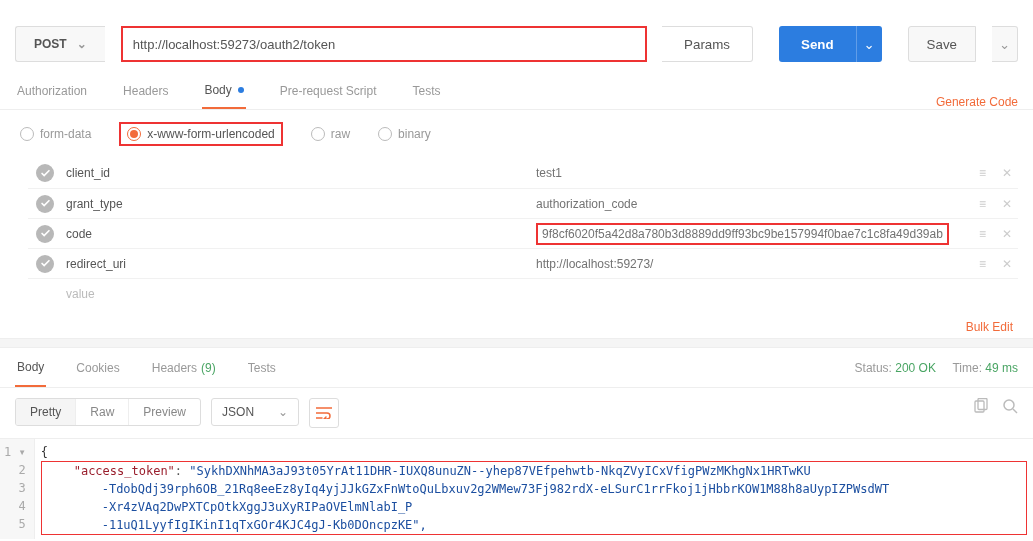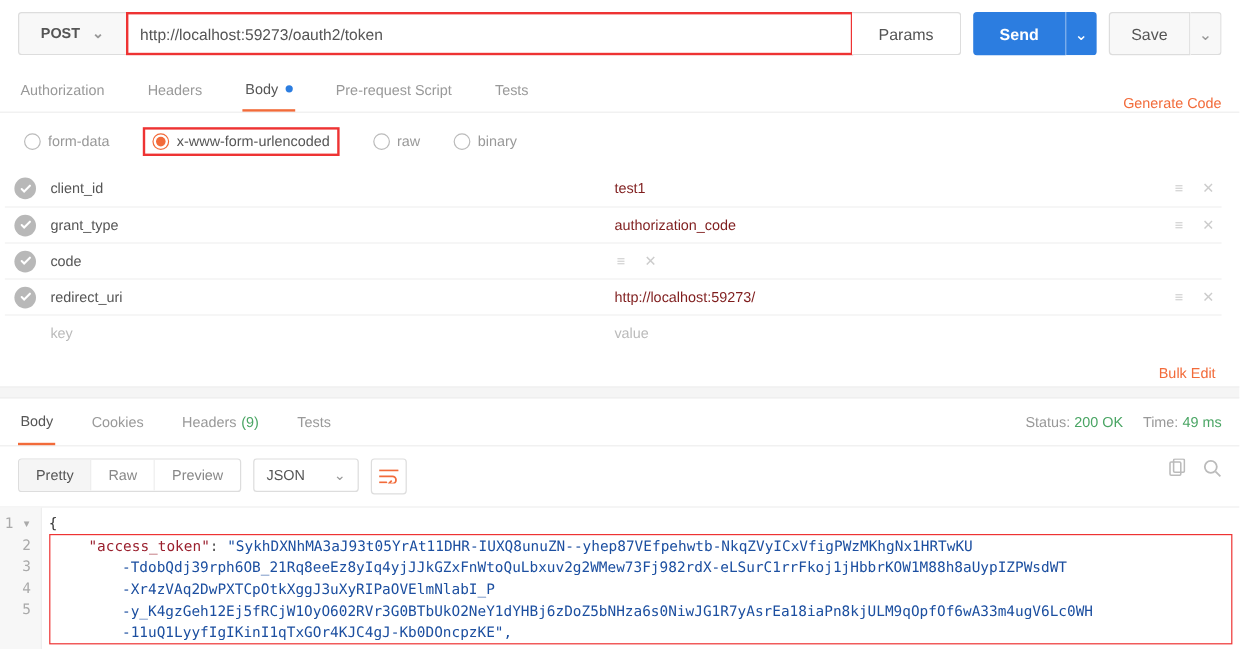--- a/index.html
+++ b/index.html
@@ -7,21 +7,22 @@
     font-family: -apple-system, BlinkMacSystemFont, "Segoe UI", Helvetica, Arial, sans-serif;
     font-size: 12px;
     color: #555;
     background: #fff;
     width: 1033px;
   }
   .top-bar {
     display: flex;
     align-items: center;
     padding: 10px 15px;
-    gap: 0;
+    gap: 16px;
+    margin-top: 16px;
   }
   .method-select {
     display: flex;
     align-items: center;
     background: #f8f8f8;
     border: 1px solid #ddd;
     border-right: none;
     border-radius: 3px 0 0 3px;
     padding: 0 18px;
     font-weight: 600;
@@ -111,30 +112,30 @@
     padding: 12px 20px;
     gap: 28px;
   }
   .radio-opt { display:flex;align-items:center;gap:6px;color:#999;cursor:pointer;}
   .radio-circle{
     width:14px;height:14px;border:1px solid #bbb;border-radius:50%;display:flex;align-items:center;justify-content:center;
   }
   .radio-circle.sel{border-color:#f26b3a;}
   .radio-circle.sel::after{content:"";width:8px;height:8px;background:#f26b3a;border-radius:50%;}
   .radio-highlight{ border:2px solid #e33; padding:3px 6px;}
-  .params-table { padding: 0 15px 6px 4px; }
+  .params-table { padding: 0 15px 6px 28px; }
   .prow { display:flex;align-items:center;height:30px;border-top:1px solid #f1f1f1; }
   .prow:first-child{border-top:none;}
   .check{
     width:18px;height:18px;border-radius:50%;background:#b8b8b8;color:#fff;
     display:flex;align-items:center;justify-content:center;margin:0 8px;flex-shrink:0;
   }
   .check svg{width:11px;height:11px;}
   .kcell{ flex:0 0 470px; padding-left:4px; color:#555;}
-  .vcell{ flex:1; padding-left:4px; color:#7f1d1d; overflow:hidden;text-overflow:ellipsis;white-space:nowrap;}
+  .vcell{ flex:1; padding-left:4px; color:#737373; overflow:hidden;text-overflow:ellipsis;white-space:nowrap;}
   .vbox{ border:2px solid #e33; padding:2px 4px;display:inline-block;white-space:nowrap;}
   .ph{ color:#bbb;}
   .row-actions{ display:flex;gap:16px;padding:0 6px;color:#ccc;}
   .row-actions span{cursor:pointer;}
   .bulk-edit{ text-align:right;color:#f26b3a;padding:6px 20px 0 0;cursor:pointer;}
   .divider-strong{height:10px;background:#f5f5f5;border-top:1px solid #eee;border-bottom:1px solid #eee;margin-top:4px;}
   .resp-tabs{
     display:flex;align-items:center;padding:0 15px;height:40px;border-bottom:1px solid #eee;
   }
   .rtab{margin-right:28px;color:#999;cursor:pointer;height:100%;display:flex;align-items:center;padding:0 2px;}
@@ -248,41 +249,41 @@
         <span>✕</span>
       </div>
     </div>
     <div class="prow">
       <span class="check">
         <svg viewBox="0 0 16 16">
           <path d="M3 8l3 3 7-7" stroke="#fff" stroke-width="2.5" fill="none" stroke-linecap="round"></path>
         </svg>
       </span>
     <div class="kcell">code</div>
+    <div class="vcell"><span class="vbox">9f8cf6020f5a42d8a780b3d8889dd9ff93bc9be157994f0bae7c1c8fa49d39ab</span></div>
     <div class="row-actions">
         <span>≡</span>
         <span>✕</span>
       </div>
     </div>
     <div class="prow">
       <span class="check">
         <svg viewBox="0 0 16 16">
           <path d="M3 8l3 3 7-7" stroke="#fff" stroke-width="2.5" fill="none" stroke-linecap="round"></path>
         </svg>
       </span>
     <div class="kcell">redirect_uri</div>
     <div class="vcell">http://localhost:59273/</div>
     <div class="row-actions">
         <span>≡</span>
         <span>✕</span>
       </div>
     </div>
     <div class="prow">
       <span style="width:34px"></span>
-  <div class="kcell ph">key</div>
   <div class="vcell ph">value</div>
   <div class="row-actions" style="visibility:hidden">
         <span>≡</span>
         <span>✕</span>
       </div>
     </div>
   </div>
 <div class="bulk-edit">Bulk Edit</div>
 
 <div class="divider-strong"></div>
@@ -342,18 +343,17 @@
     <div class="f1">3</div>
     <div class="f1">4</div>
     <div class="f1">5</div>
   </div>
   <div class="code">
     <div><span class="brace">{</span></div>
     <span class="code-box">
       <span class="indent1"><span class="key">"access_token"</span>: <span class="str" id="tok0">"SykhDXNhMA3aJ93t05YrAt11DHR-IUXQ8unuZN--yhep87VEfpehwtb-NkqZVyICxVfigPWzMKhgNx1HRTwKU</span></span>
       <span class="indent2 str" id="tok2">-TdobQdj39rph6OB_21Rq8eeEz8yIq4yjJJkGZxFnWtoQuLbxuv2g2WMew73Fj982rdX-eLSurC1rrFkoj1jHbbrKOW1M88h8aUypIZPWsdWT</span>
       <span class="indent2 str" id="tok3">-Xr4zVAq2DwPXTCpOtkXggJ3uXyRIPaOVElmNlabI_P</span>
-      <span class="indent2 str" id="tok4">-y_K4gzGeh12Ej5fRCjW1OyO602RVr3G0BTbUkO2NeY1dYHBj6zDoZ5bNHza6s0NiwJG1R7yAsrEa18iaPn8kjULM9qOpfOf6wA33m4ugV6Lc0WH</span>
       <span class="indent2 str" id="tok5">-11uQ1LyyfIgIKinI1qTxGOr4KJC4gJ-Kb0DOncpzKE",</span>
     </span>
 
   </div>
 </div>
 
 </body></html>

